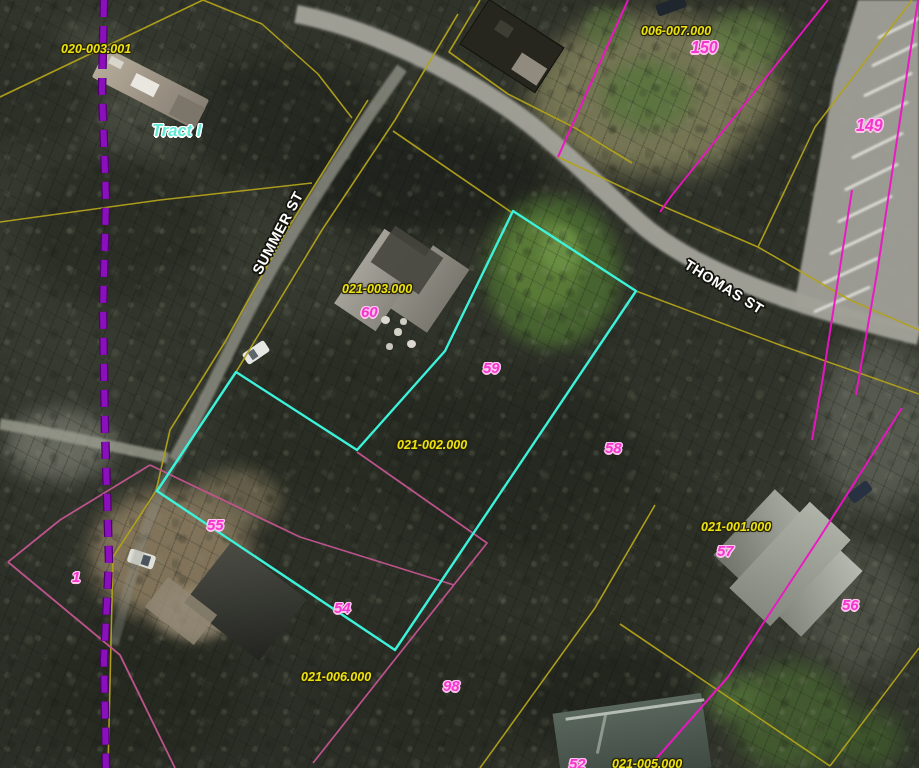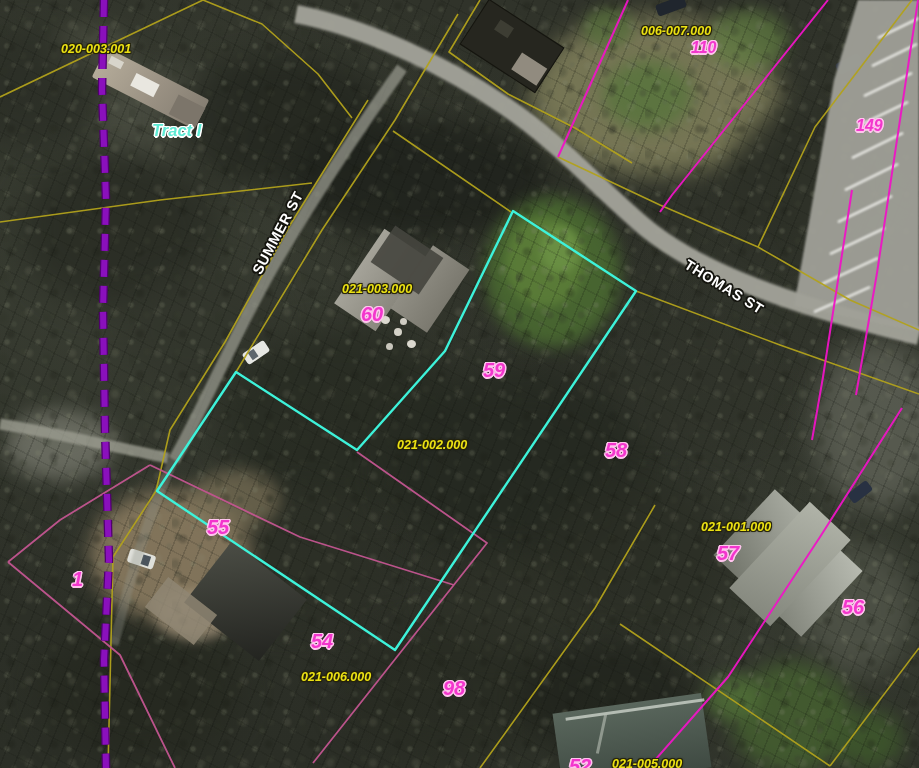--- a/index.html
+++ b/index.html
@@ -23,21 +23,21 @@
     radial-gradient(circle at 29px 25px, rgba(140,142,120,.3) 2px, transparent 6px),
     radial-gradient(circle at 3px 31px, rgba(45,50,38,.45) 2.5px, transparent 7px);
     background-size:43px 41px;opacity:.5;}
   .streaks{background-image:
     repeating-linear-gradient(112deg, rgba(10,12,8,.16) 0 1.5px, transparent 1.5px 13px),
     repeating-linear-gradient(28deg, rgba(15,17,12,.12) 0 1.5px, transparent 1.5px 17px);}
   .hs{position:absolute;}
   .lbl{position:absolute;font-weight:bold;white-space:nowrap;line-height:1;}
   .lbl.yid{color:#ece213;font-style:italic;font-size:12.5px;
     text-shadow:-1px -1px 0 #26230a,1px -1px 0 #26230a,-1px 1px 0 #26230a,1px 1px 0 #26230a,0 0 3px #000;}
-  .lbl.num{color:#f336cd;font-style:italic;font-size:20px;
+  .lbl.num{color:#f336cd;font-style:italic;font-size:15px;
     text-shadow:-1.5px 0 0 #ffc4ee,1.5px 0 0 #ffc4ee,0 -1.5px 0 #ffc4ee,0 1.5px 0 #ffc4ee,-1px -1px 0 #ffc4ee,1px 1px 0 #ffc4ee,1px -1px 0 #ffc4ee,-1px 1px 0 #ffc4ee;}
   .lbl.street{color:#ffffff;font-size:14.5px;letter-spacing:.5px;
     text-shadow:-2px 0 0 #15150f,2px 0 0 #15150f,0 -2px 0 #15150f,0 2px 0 #15150f,-1px -1px 0 #15150f,1px 1px 0 #15150f,1px -1px 0 #15150f,-1px 1px 0 #15150f;}
   .lbl.tract{color:#5eead4;font-style:italic;font-size:16.5px;
     text-shadow:-1.5px 0 0 #ffffff,1.5px 0 0 #ffffff,0 -1.5px 0 #ffffff,0 1.5px 0 #ffffff,-1px -1px 0 #ffffff,1px 1px 0 #ffffff,1px -1px 0 #ffffff,-1px 1px 0 #ffffff;}
   svg{position:absolute;left:0;top:0;}
 </style>
 </head>
 <body>
 
@@ -198,33 +198,33 @@
     <g fill="none" stroke-linecap="butt">
       <path d="M104,0 L102,90 L106,200 L103,310 L105,430 L109,560 L104,660 L106,768" stroke="#50006e" stroke-width="8.5" stroke-dasharray="17 9"></path>
       <path d="M104,0 L102,90 L106,200 L103,310 L105,430 L109,560 L104,660 L106,768" stroke="#8a10bc" stroke-width="6" stroke-dasharray="17 9"></path>
     </g>
   </svg>
 
   <div class="layer">
     <span class="lbl yid" style="left:61px;top:43px;">020-003.001</span>
     <span class="lbl tract" style="left:152px;top:122px;">Tract I</span>
     <span class="lbl yid" style="left:641px;top:25px;">006-007.000</span>
-    <span class="lbl num" style="left:691px;top:40px;font-size:16px;">110</span>
+    <span class="lbl num" style="left:691px;top:40px;font-size:16px;">150</span>
     <span class="lbl num" style="left:812px;top:118px;font-size:16px;margin-left:44px;">149</span>
     <span class="lbl street" style="left:278px;top:233px;transform:translate(-50%,-50%) rotate(-62deg);">SUMMER ST</span>
     <span class="lbl street" style="left:724px;top:287px;transform:translate(-50%,-50%) rotate(31.5deg);">THOMAS ST</span>
     <span class="lbl yid" style="left:342px;top:283px;">021-003.000</span>
     <span class="lbl num" style="left:361px;top:304px;">60</span>
     <span class="lbl num" style="left:483px;top:360px;">59</span>
     <span class="lbl num" style="left:605px;top:440px;">58</span>
     <span class="lbl yid" style="left:397px;top:439px;">021-002.000</span>
     <span class="lbl yid" style="left:701px;top:521px;text-align:right;">021-001.000</span>
     <span class="lbl num" style="left:717px;top:543px;">57</span>
     <span class="lbl num" style="left:842px;top:597px;">56</span>
     <span class="lbl num" style="left:207px;top:517px;">55</span>
     <span class="lbl num" style="left:72px;top:569px;">1</span>
-    <span class="lbl num" style="left:311px;top:600px;margin-top:31px;">54</span>
+    <span class="lbl num" style="left:334px;top:600px;">54</span>
     <span class="lbl yid" style="left:301px;top:671px;">021-006.000</span>
     <span class="lbl num" style="left:443px;top:678px;">98</span>
     <span class="lbl num" style="left:569px;top:756px;">52</span>
     <span class="lbl yid" style="left:612px;top:758px;">021-005.000</span>
   </div>
 </div>
 
 </body></html>

